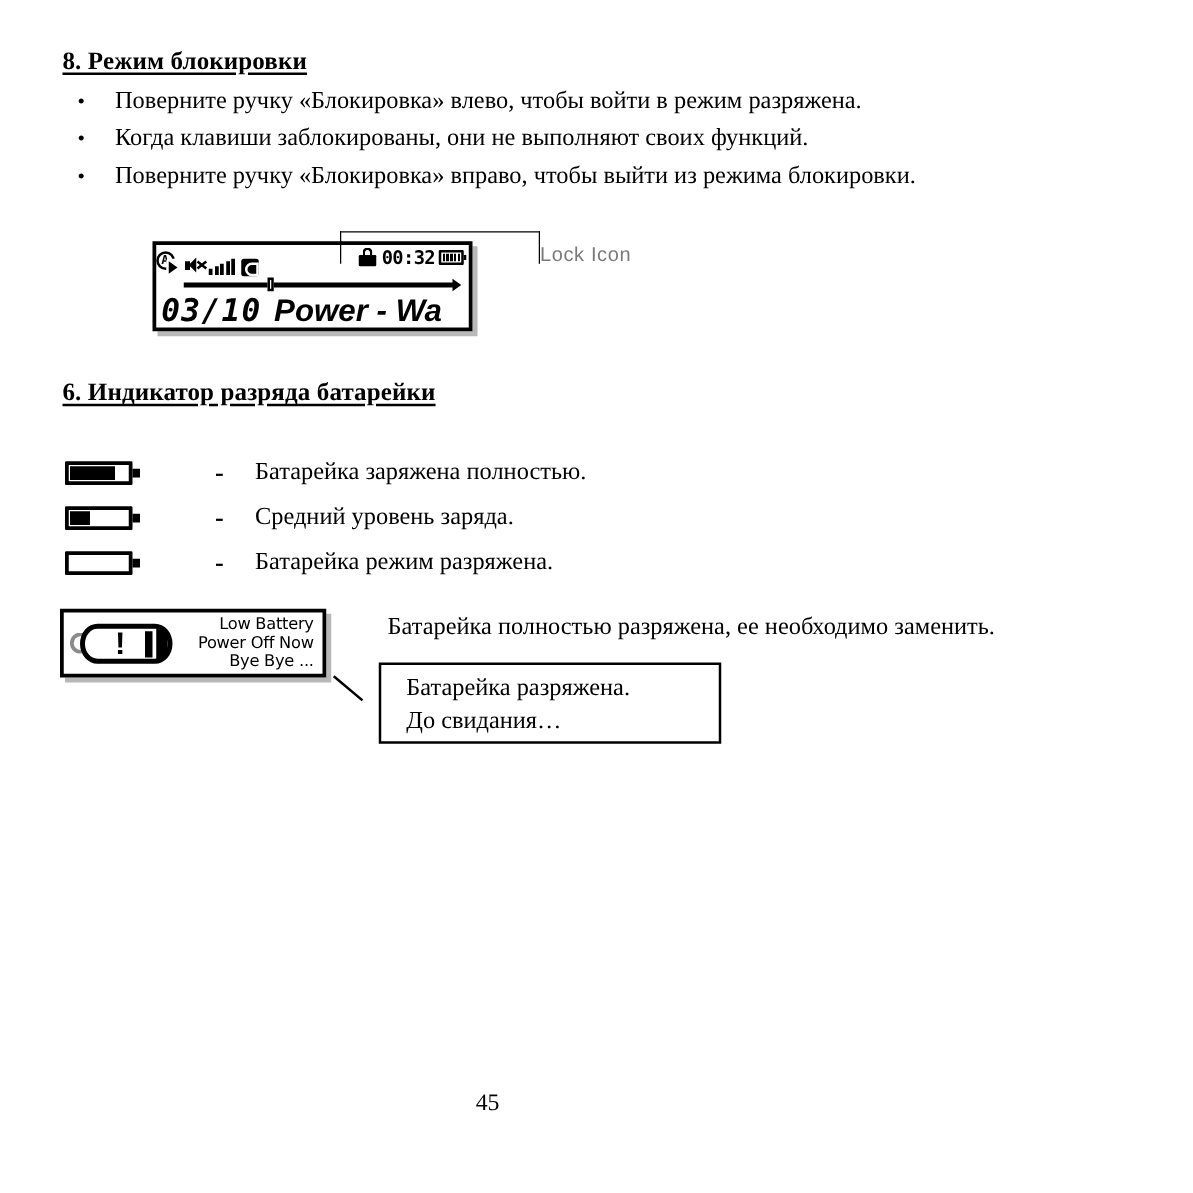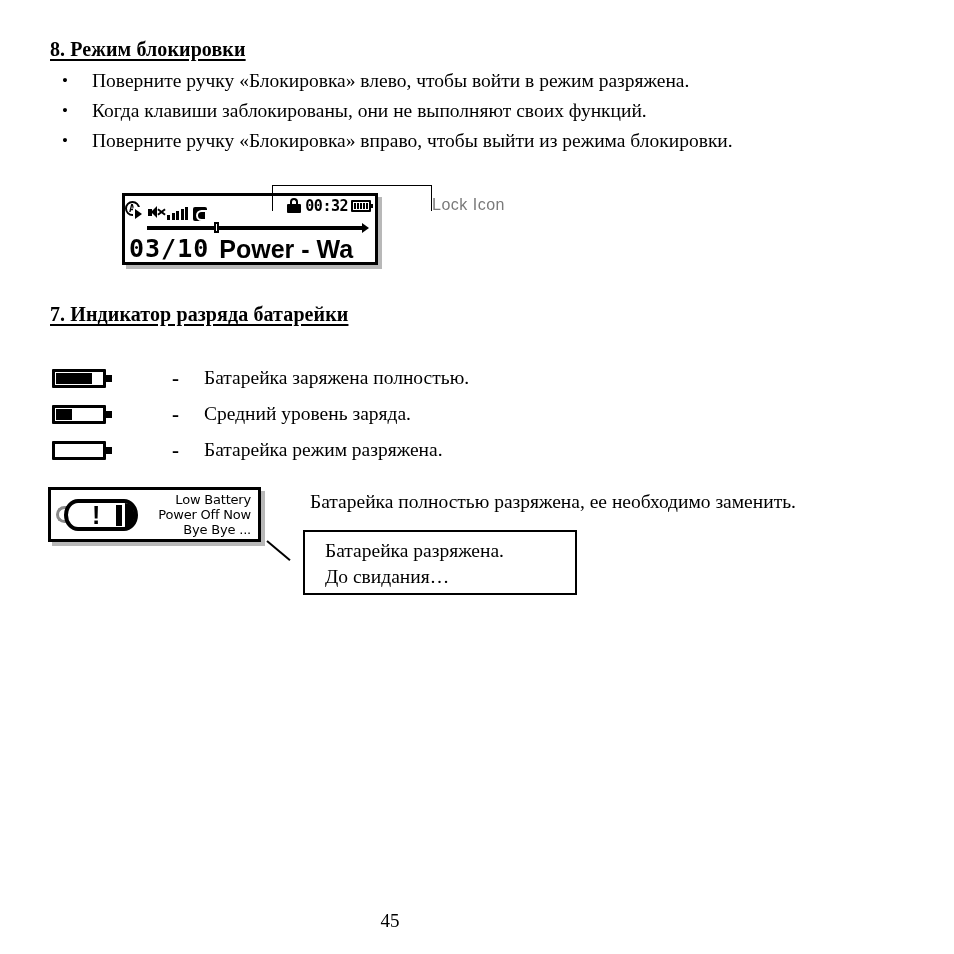--- a/index.html
+++ b/index.html
@@ -243,20 +243,21 @@
   .lcd-trackline {
     display: flex;
     align-items: flex-start;
     padding: 1px 4px 0 4px;
     font-family: "DejaVu Sans Mono", monospace;
     font-weight: bold;
     font-size: 25px;
     letter-spacing: 1px;
     line-height: 32px;
     white-space: nowrap;
+    font-style: italic;
   }
   .lcd-tracknum { letter-spacing: 1px; }
   .lcd-tracktitle {
     font-family: "Liberation Sans", "DejaVu Sans", sans-serif;
     font-weight: bold;
     font-size: 25px;
     letter-spacing: 0px;
     margin-left: 10px;
   }
 
@@ -439,21 +440,21 @@
   #translation-box .line {
     font-size: 19.5px;
     line-height: 26px;
     white-space: nowrap;
   }
 
   
   #page-number {
     position: absolute;
     left: 0; right: 0;
-    top: 910px;
+    top: 872px;
     text-align: center;
     font-size: 19px;
   }
 </style>
 </head>
 <body>
 
 <div class="page">
 
   <div class="section-heading" id="heading-lock">8. Режим блокировки</div>
@@ -523,21 +524,21 @@
 
     <div class="lcd-trackline">
       <span class="lcd-tracknum">03/10</span>
       <span class="lcd-tracktitle">Power - Wa</span>
     </div>
   </div>
 
   <div id="lock-callout-line"></div>
   <div id="lock-callout-label">Lock Icon</div>
 
-  <div class="section-heading" id="heading-battery">7. Индикатор разряда батарейки</div>
+  <div class="section-heading" id="heading-battery">6. Индикатор разряда батарейки</div>
 
   <div class="battery-legend">
 
     <div class="legend-row">
       <span class="legend-icon-cell">
         <span class="battery-shape">
             <span class="lvl" style="width:36px"></span>
           </span>
       </span>
       <span class="legend-dash">-</span>

